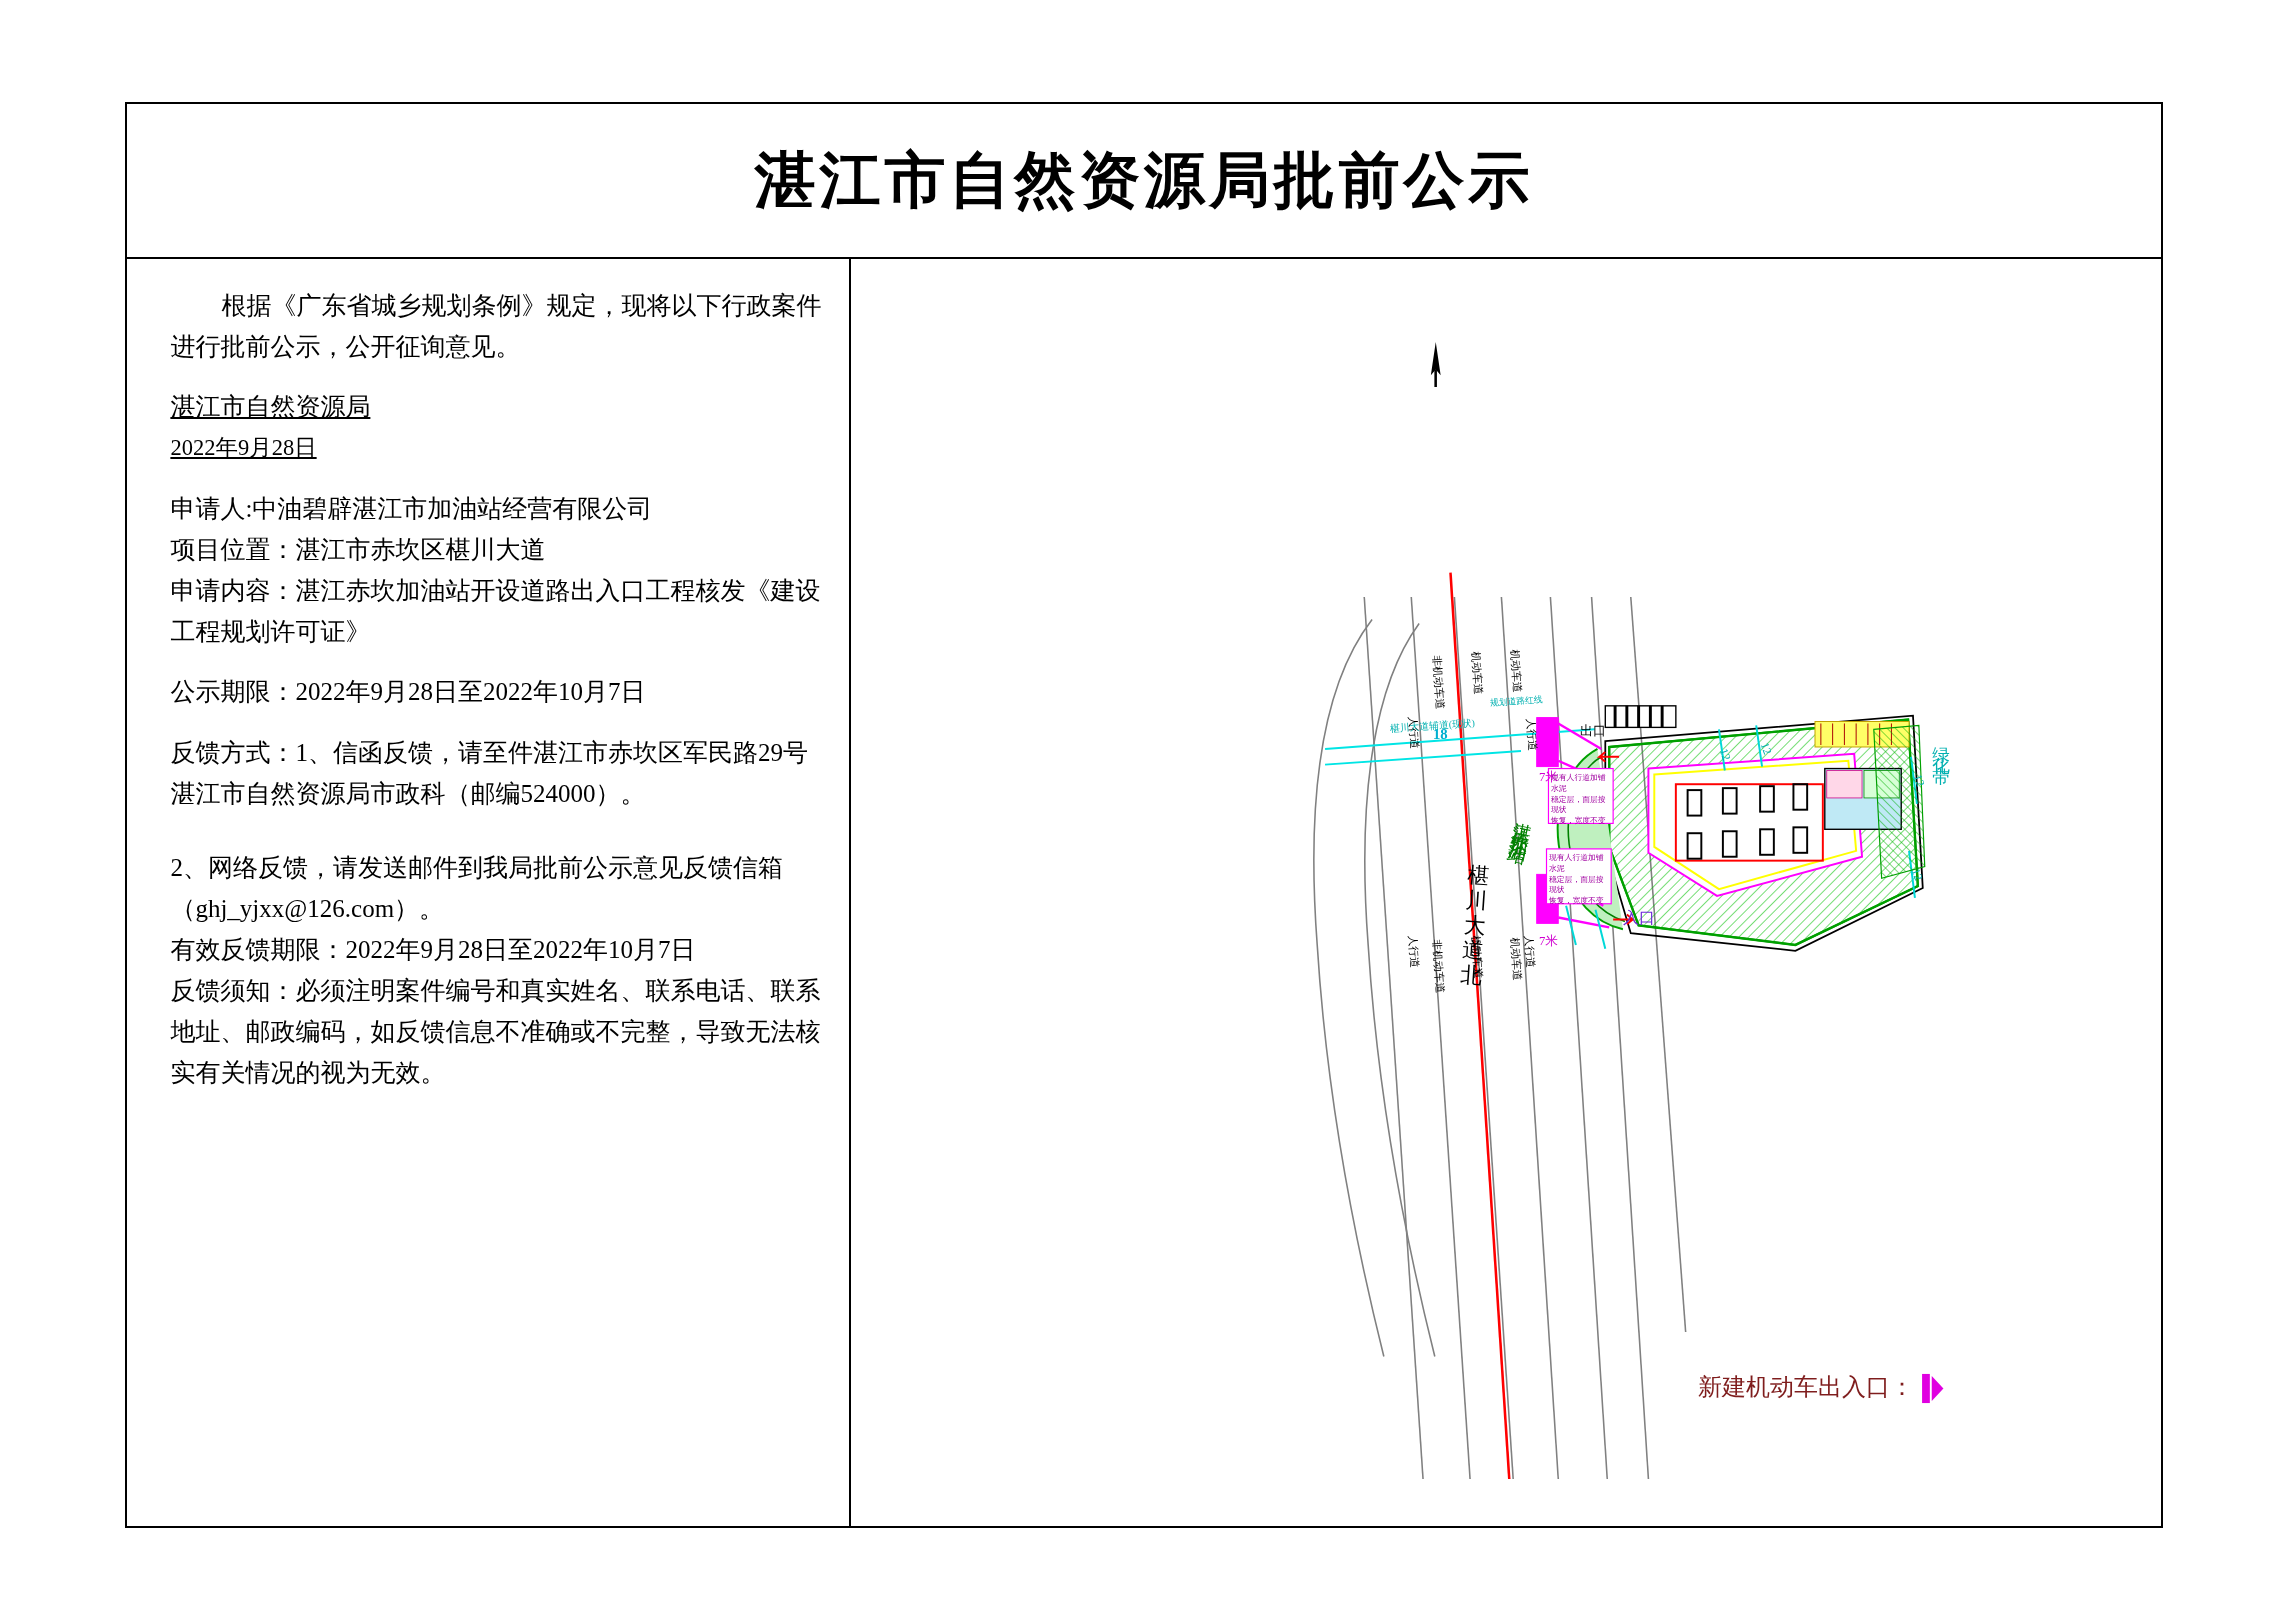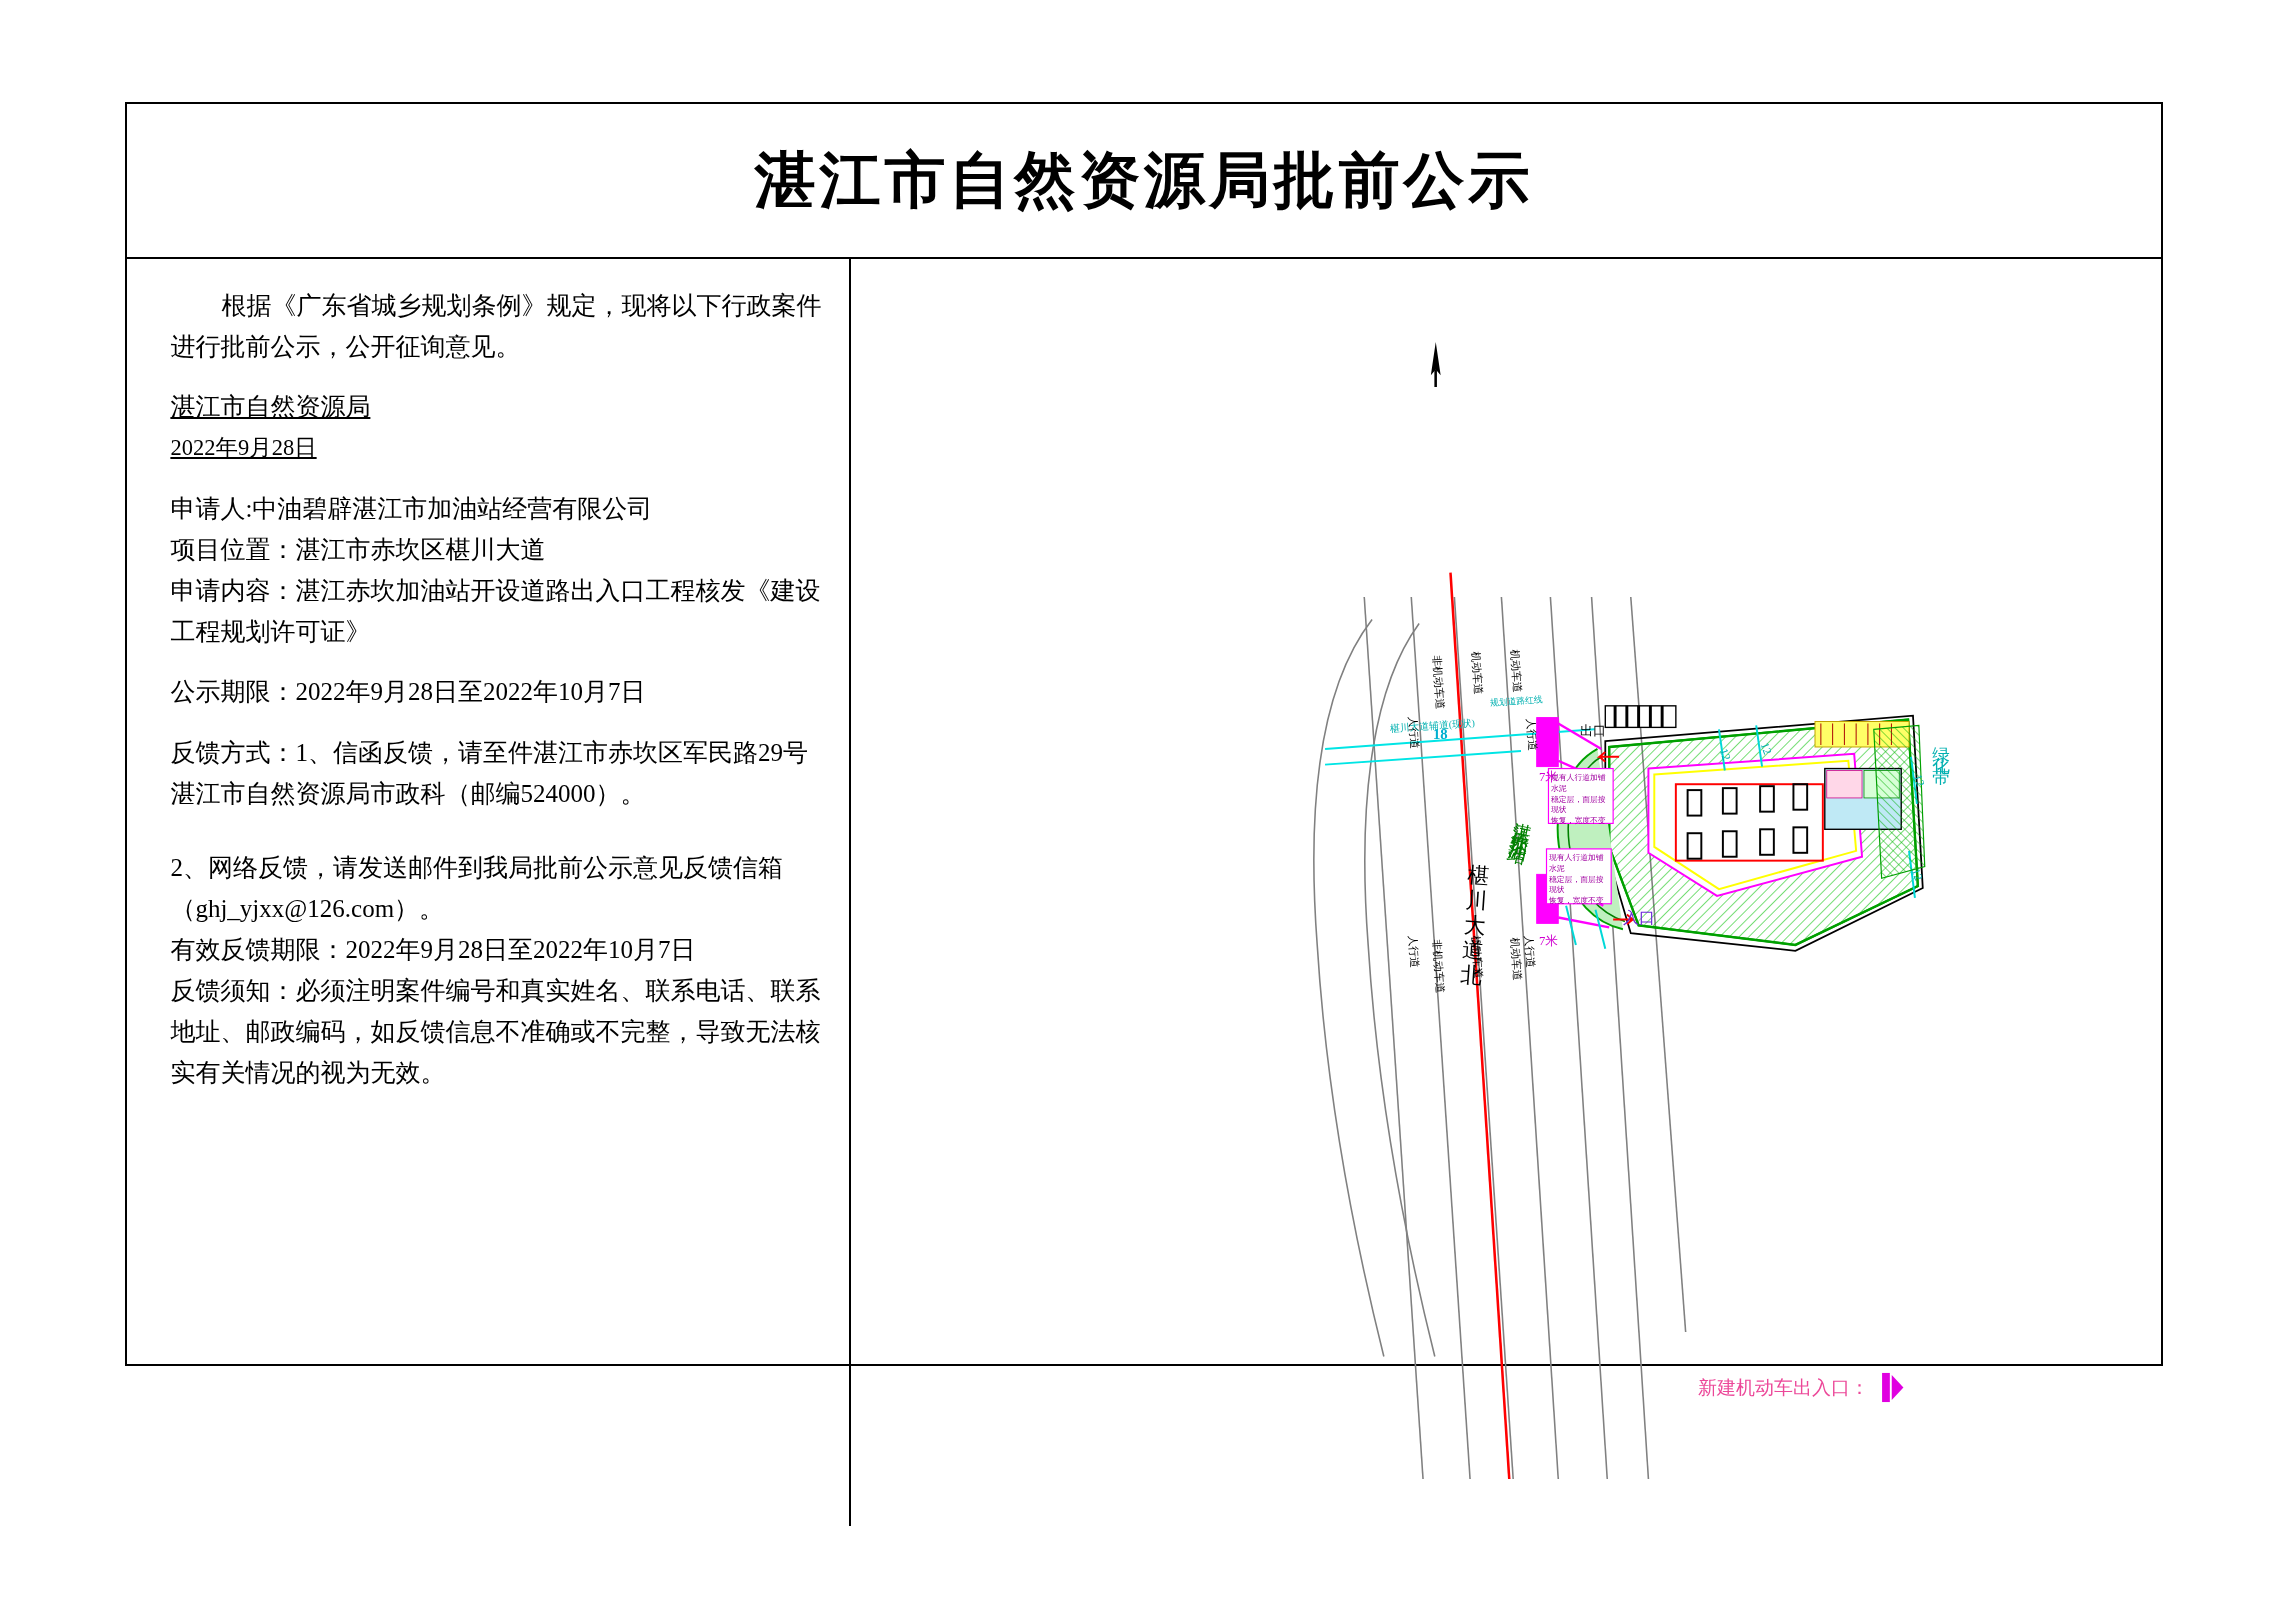--- a/index.html
+++ b/index.html
@@ -22,21 +22,21 @@
     height: 1621px;
     background: #ffffff;
   }
 
   
   .frame {
     position: absolute;
     left: 125px;
     top: 102px;
     width: 2038px;
-    height: 1264px;
+    height: 1426px;
     border: 2px solid #000;
     box-sizing: border-box;
   }
 
   
   .title-band {
     position: absolute;
     left: 0; top: 0;
     width: 100%;
     height: 155px;
@@ -94,23 +94,23 @@
   .map-area {
     position: absolute;
     left: 0; top: 0;
     width: 1326px;
     height: 1267px;
   }
   .legend {
     position: absolute;
     left: 863px;
     top: 1112px;
-    font-size: 19px;
-    color: #ec4899;
-    font-family: Liberation Mono, monospace;
+    font-size: 24px;
+    color: #7f1d1d;
+    font-family: Liberation Serif, serif;
     white-space: nowrap;
   }
   .north {
     position: absolute;
     left: 588px;
     top: 83px;
     width: 25.5px;
     height: 39px;
   }
   svg.draw {

